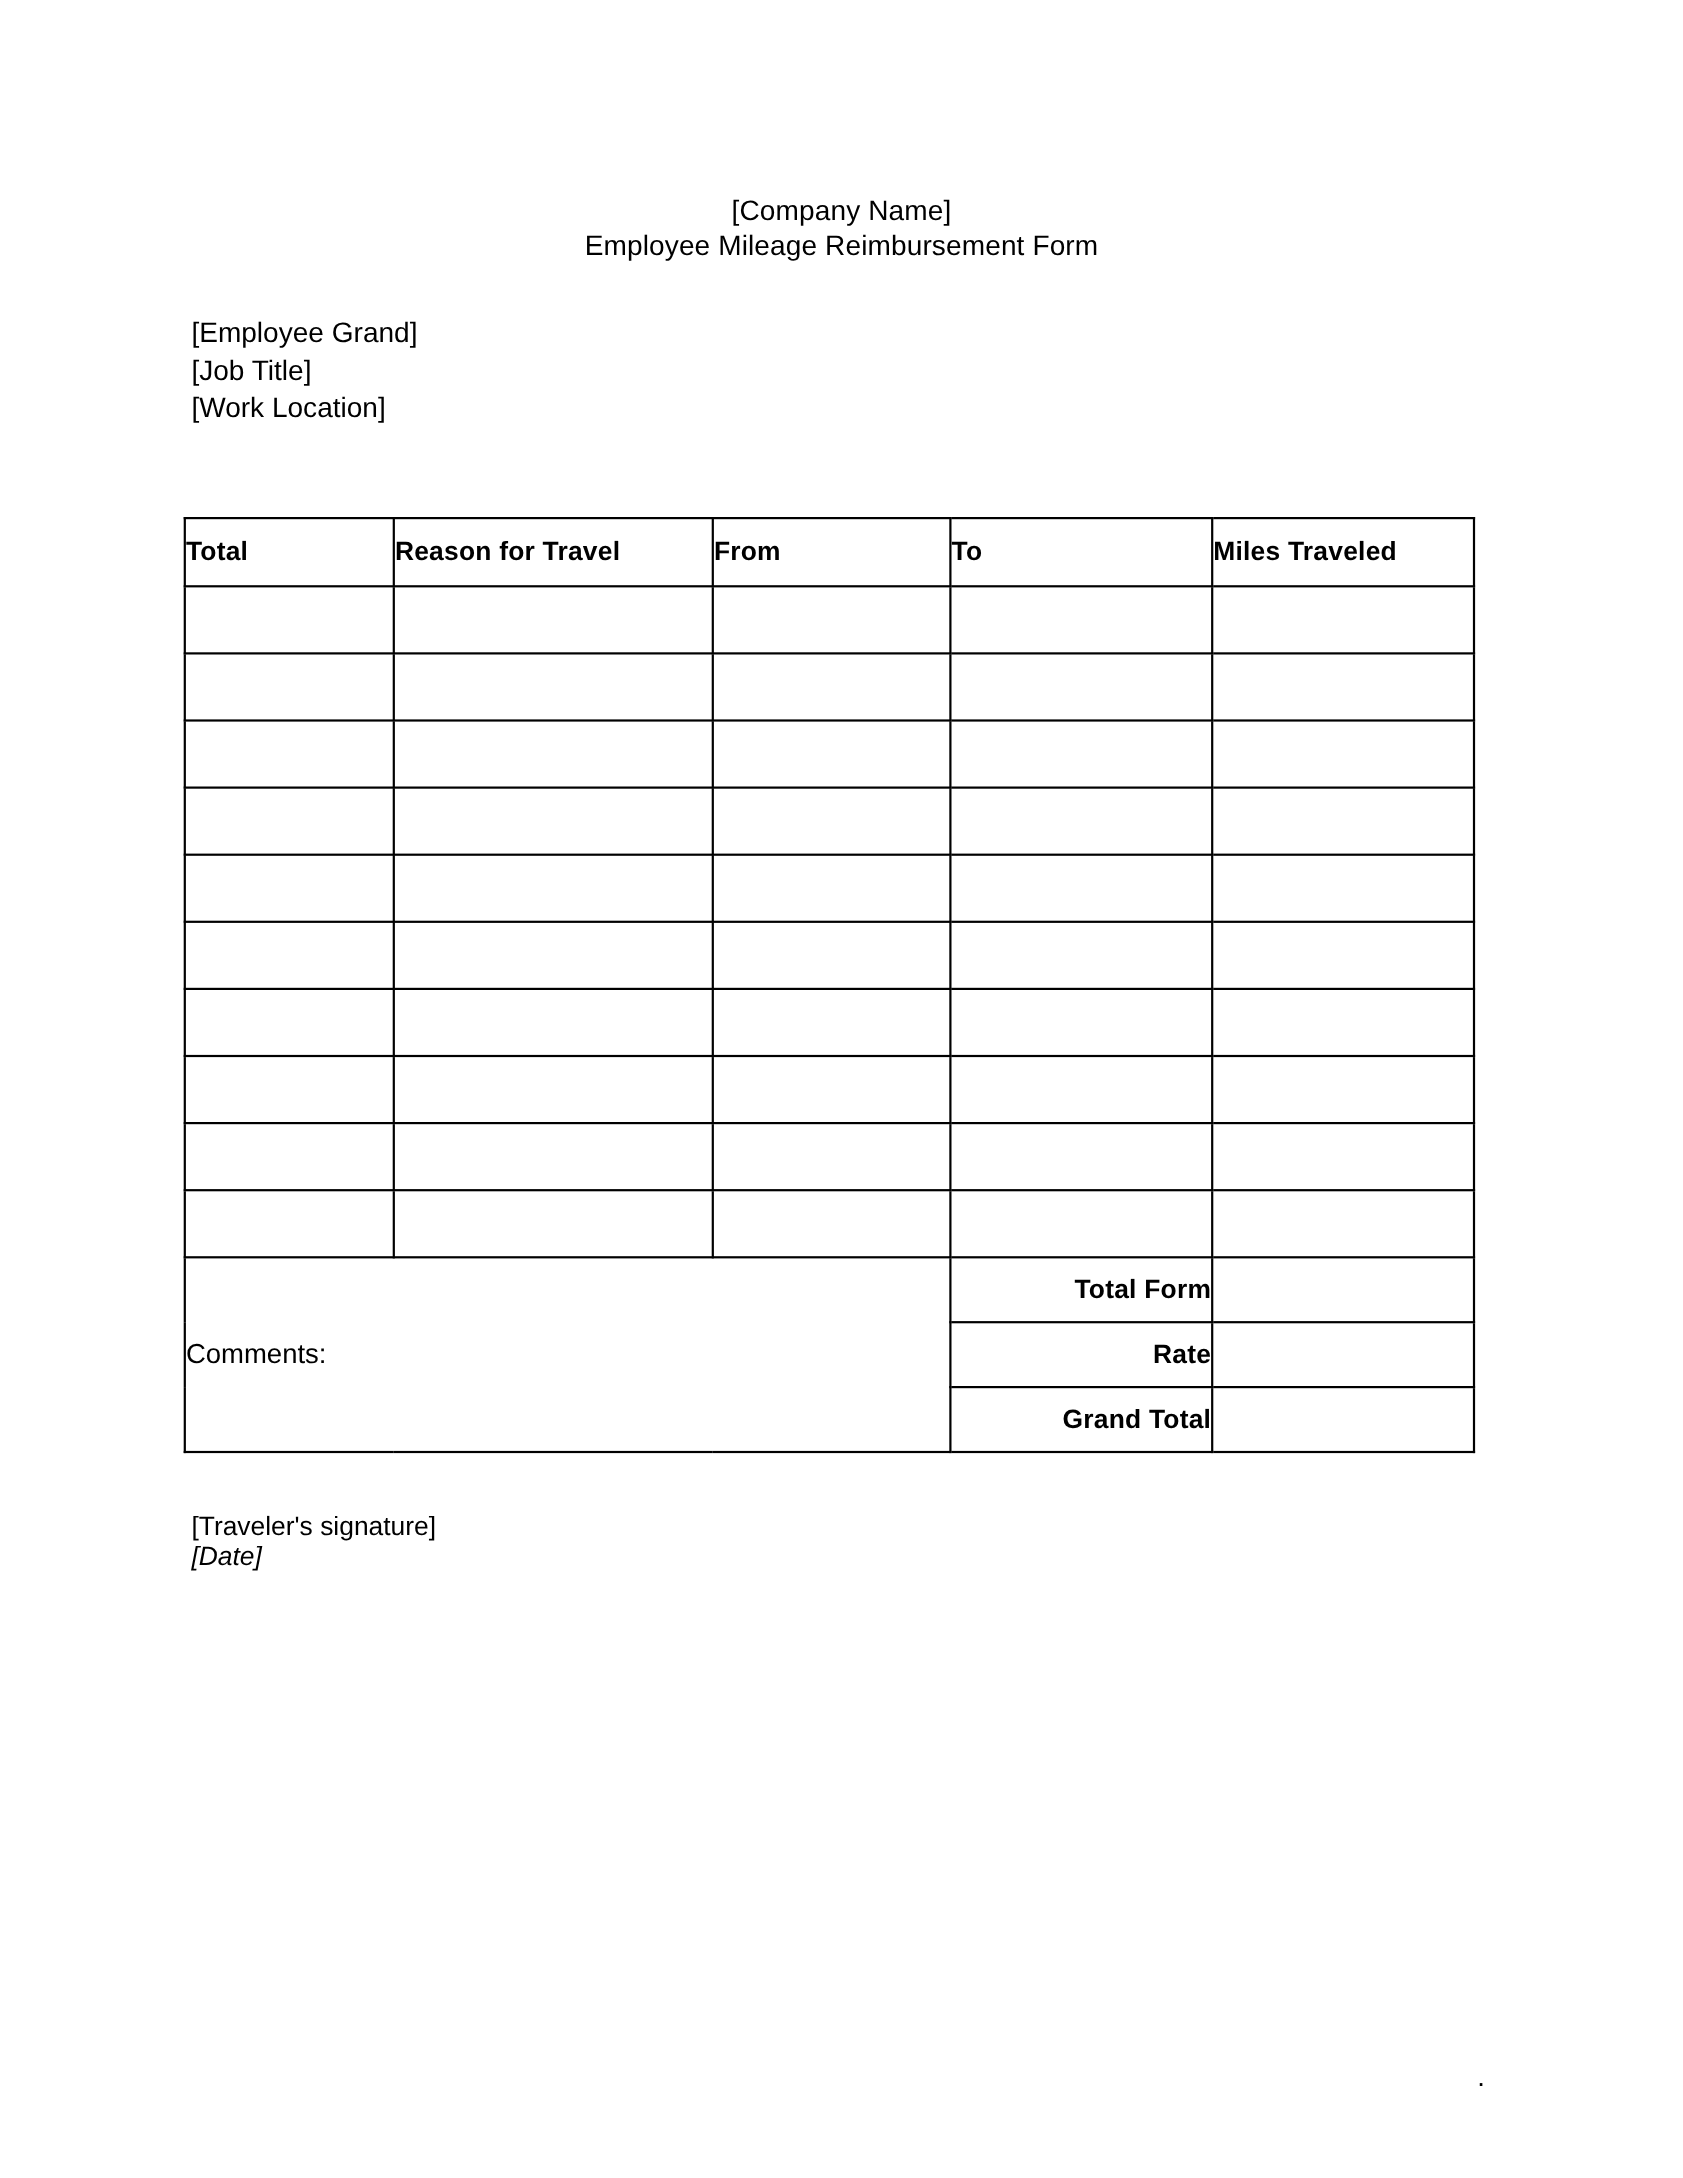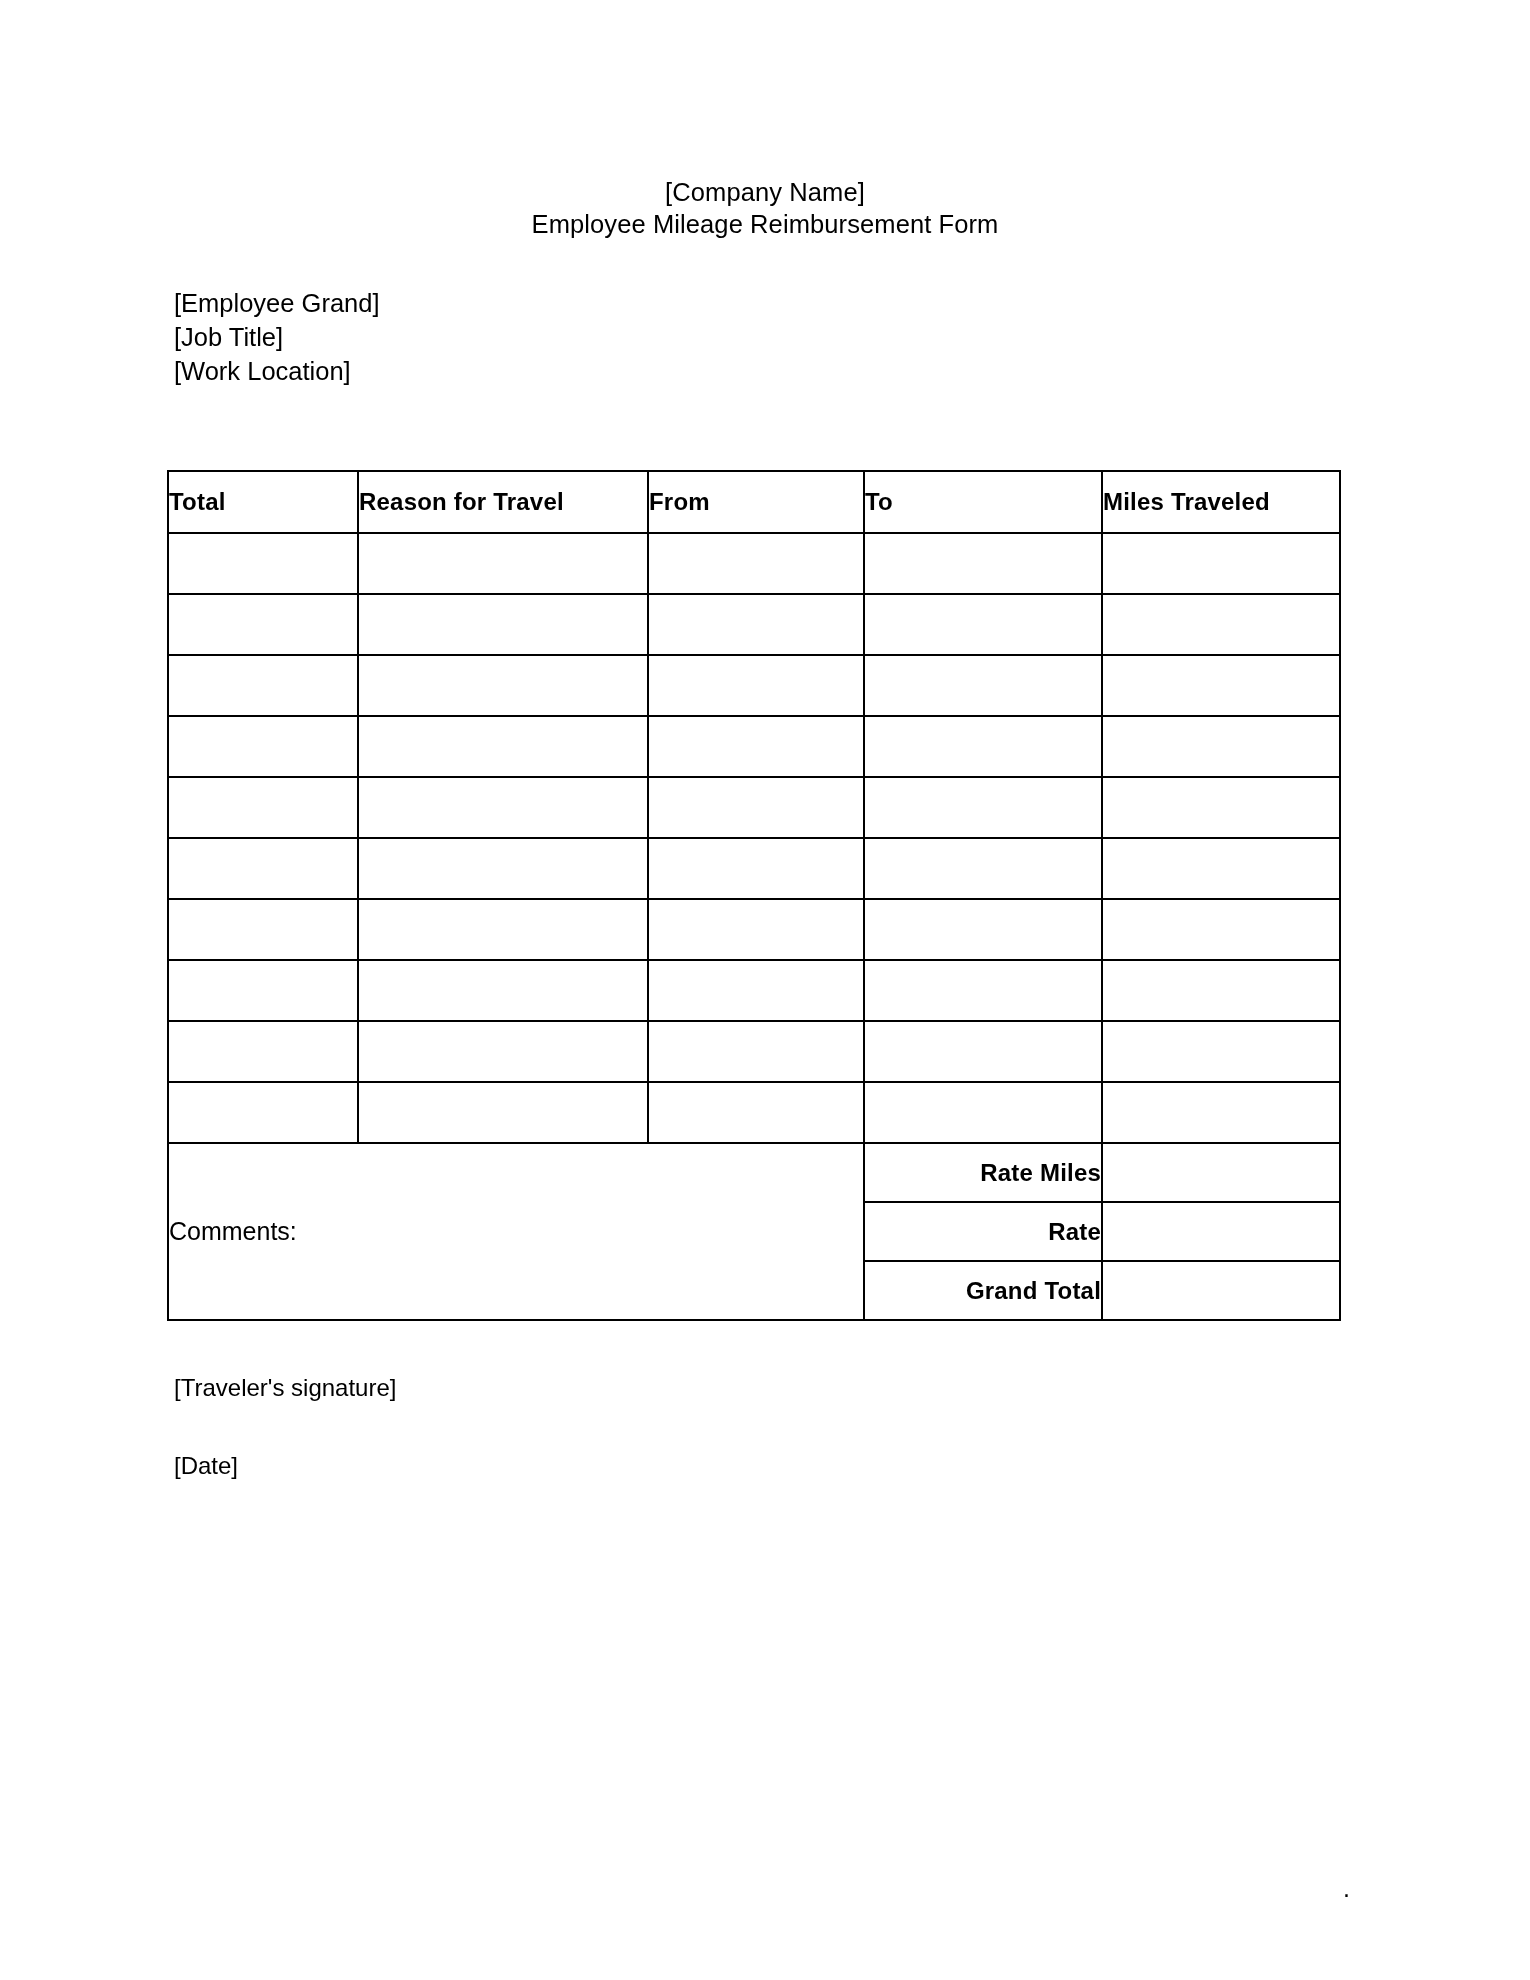--- a/index.html
+++ b/index.html
@@ -112,21 +112,21 @@
     position: absolute;
     top: 1374px;
     left: 174px;
   }
   .signature-line {
     font-size: 24px;
     font-weight: 400;
     white-space: nowrap;
   }
   .signature-line.date-line {
-    margin-top: 50px;
+    font-style: italic;
   }
 
   
   .footer-dot {
     position: absolute;
     top: 1876px;
     left: 1343px;
     font-size: 25px;
     line-height: 1;
     color: #000000;
@@ -232,21 +232,21 @@
       <tr>
         <td class="data-cell"></td>
         <td class="data-cell"></td>
         <td class="data-cell"></td>
         <td class="data-cell"></td>
         <td class="data-cell"></td>
       </tr>
 
       <tr>
         <td class="comments-cell" colspan="3" rowspan="3">Comments:</td>
-        <td class="total-label-cell">Rate Miles</td>
+        <td class="total-label-cell">Total Form</td>
         <td class="total-value-cell"></td>
       </tr>
       <tr>
         <td class="total-label-cell">Rate</td>
         <td class="total-value-cell"></td>
       </tr>
       <tr>
         <td class="total-label-cell">Grand Total</td>
         <td class="total-value-cell"></td>
       </tr>

